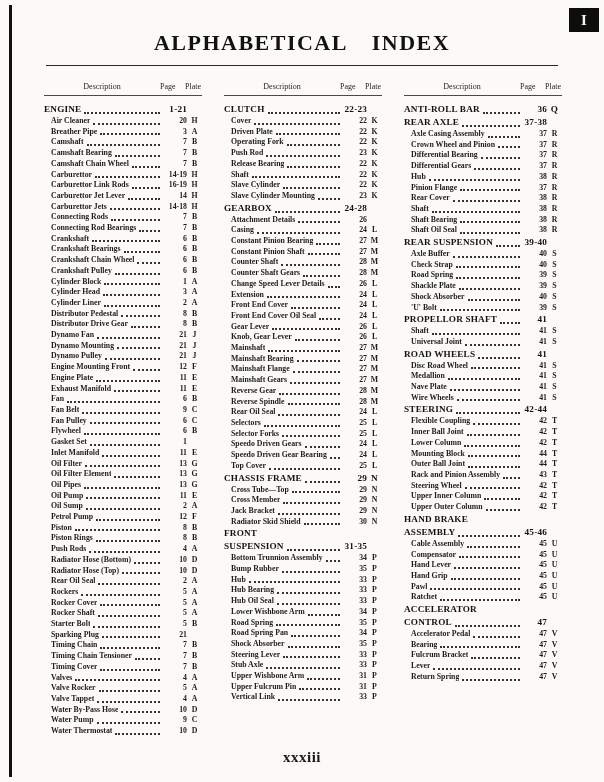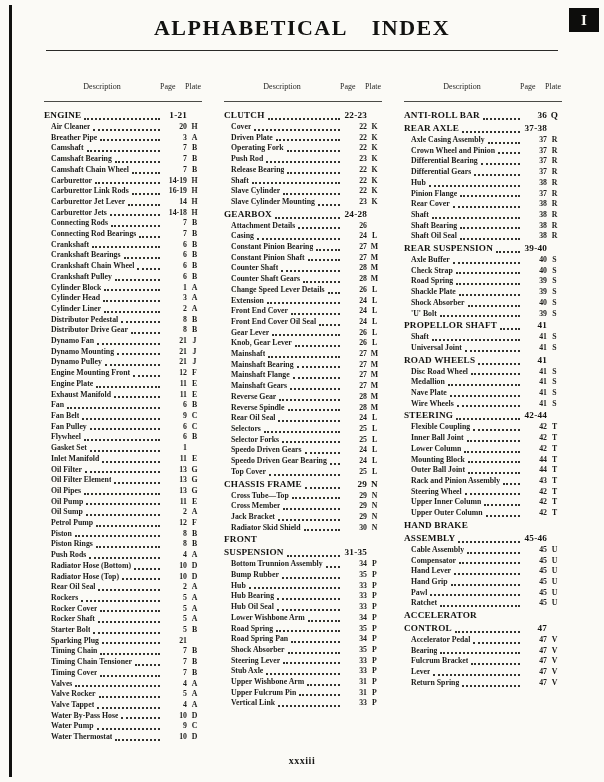--- a/index.html
+++ b/index.html
@@ -20,39 +20,39 @@
     background:#111110;
   }
   .tab{
     position:absolute;right:5px;top:8px;width:30px;height:24px;
     background:#0d0d0c;color:#f6f5f0;
     display:flex;align-items:center;justify-content:center;
     font-weight:bold;font-size:15px;
   }
   .title{
     text-align:center;
-    padding-top:15px;
+    padding-top:30px;
     font-size:22px;font-weight:bold;
     letter-spacing:1.5px;word-spacing:18px;
     color:#121210;
   }
   .title-rule{
     width:512px;margin:9px auto 0 auto;
     border-top:1.5px solid #2a2a28;
   }
   .columns{
     position:absolute;left:44px;top:82px;width:518px;
     display:flex;gap:22px;
   }
   .col{flex:1;min-width:0;}
   .col-head{
     display:flex;align-items:baseline;
     font-size:8px;line-height:10px;font-weight:normal;color:#262624;
     border-bottom:1px solid #4a4a46;
-    padding-bottom:9px;margin-bottom:7px;
+    padding-bottom:3px;margin-bottom:7px;
   }
   .ch-desc{flex:1;text-align:center;}
   .ch-page{width:25px;text-align:left;}
   .ch-plate{width:17px;text-align:left;}
   .section{}
   .row{
     display:flex;align-items:flex-end;
     font-size:7.8px;line-height:10.7px;font-weight:bold;
     white-space:nowrap;color:#1c1c1a;
   }
@@ -62,21 +62,21 @@
   .leader{
     flex:1 1 8px;min-width:8px;
     border-bottom:2px dotted #33332f;
     margin:0 2px 2px 3px;
   }
   .pg{width:25px;text-align:right;flex:none;}
   .pl{width:15px;text-align:center;flex:none;}
   .footer{
     position:absolute;left:0;right:0;bottom:16px;
     text-align:center;
-    font-size:10px;font-weight:bold;letter-spacing:0.5px;color:#1a1a18;
+    font-size:15px;font-weight:bold;letter-spacing:0.5px;color:#1a1a18;
   }
 </style>
 </head>
 <body>
 
 <div class="sheet">
   <div class="left-rule"></div>
   <div class="tab">
     <span>I</span>
   </div>

